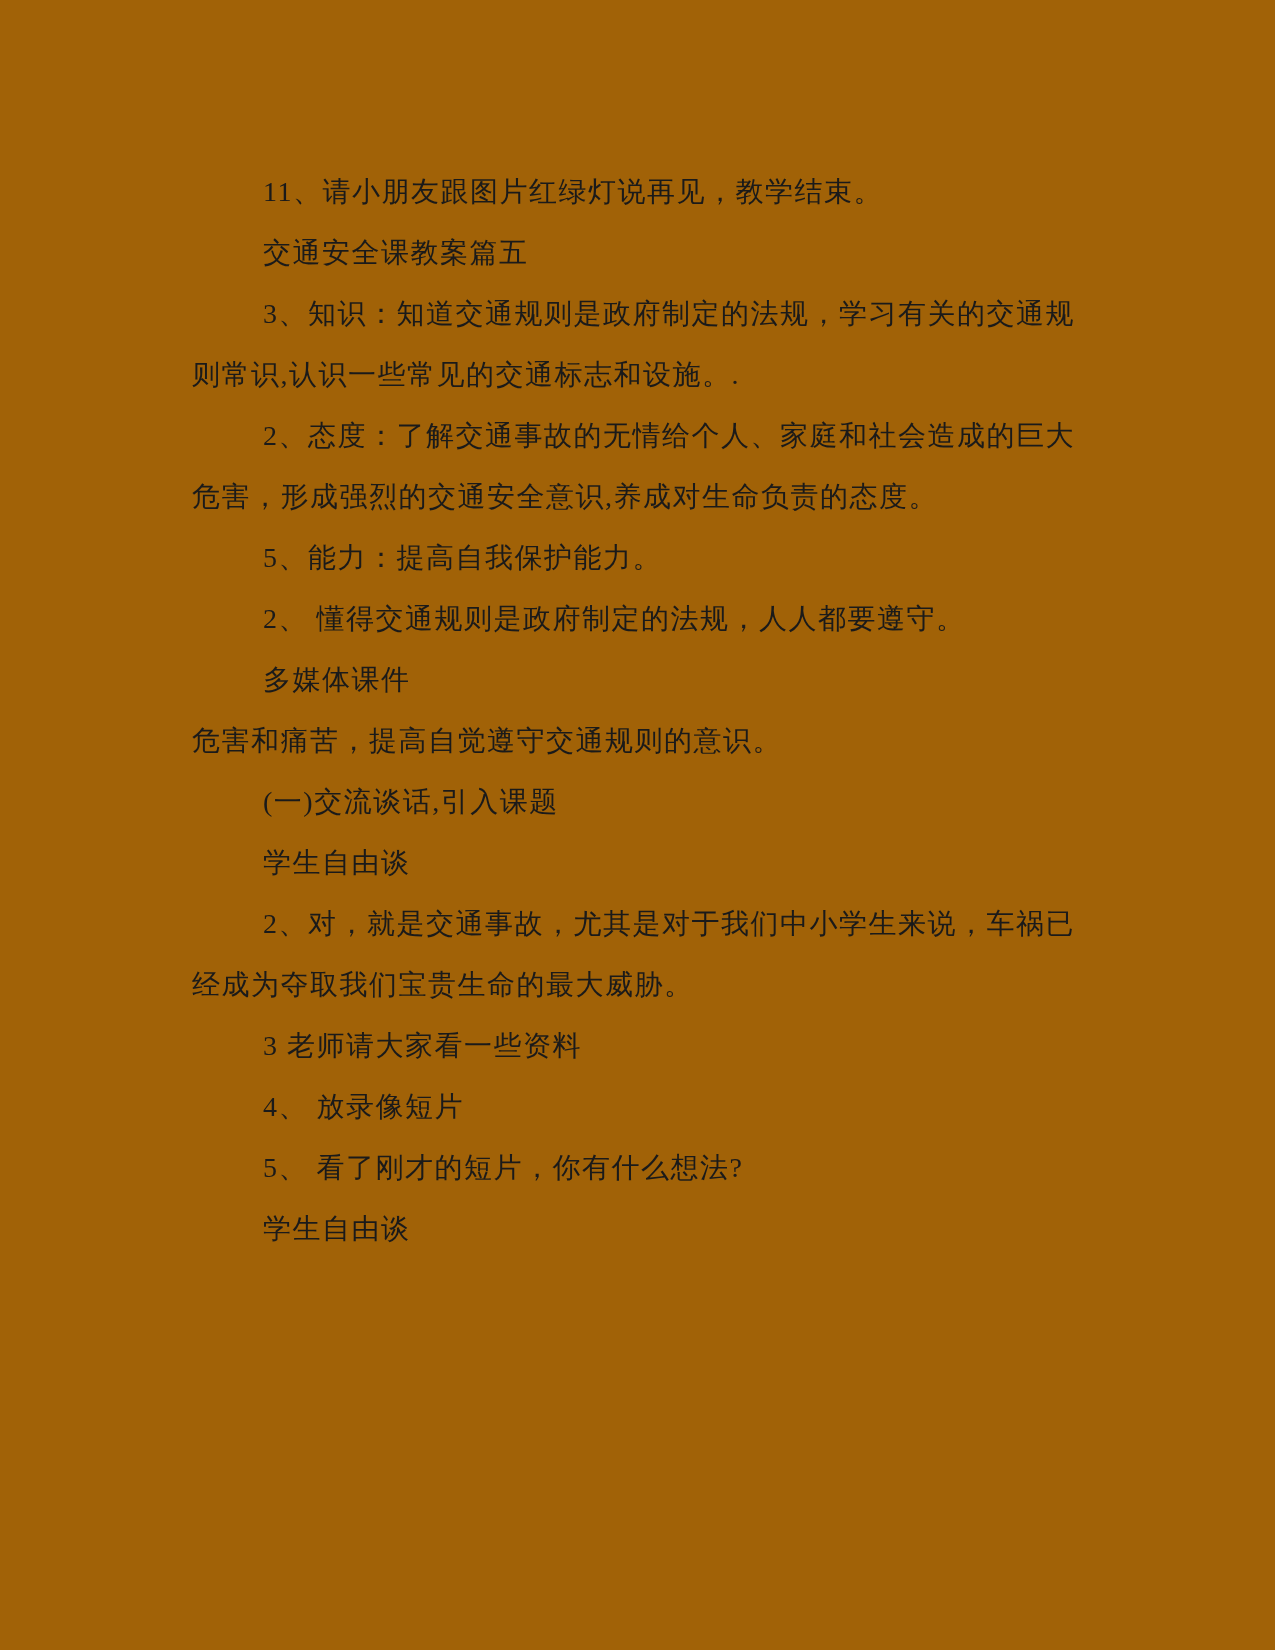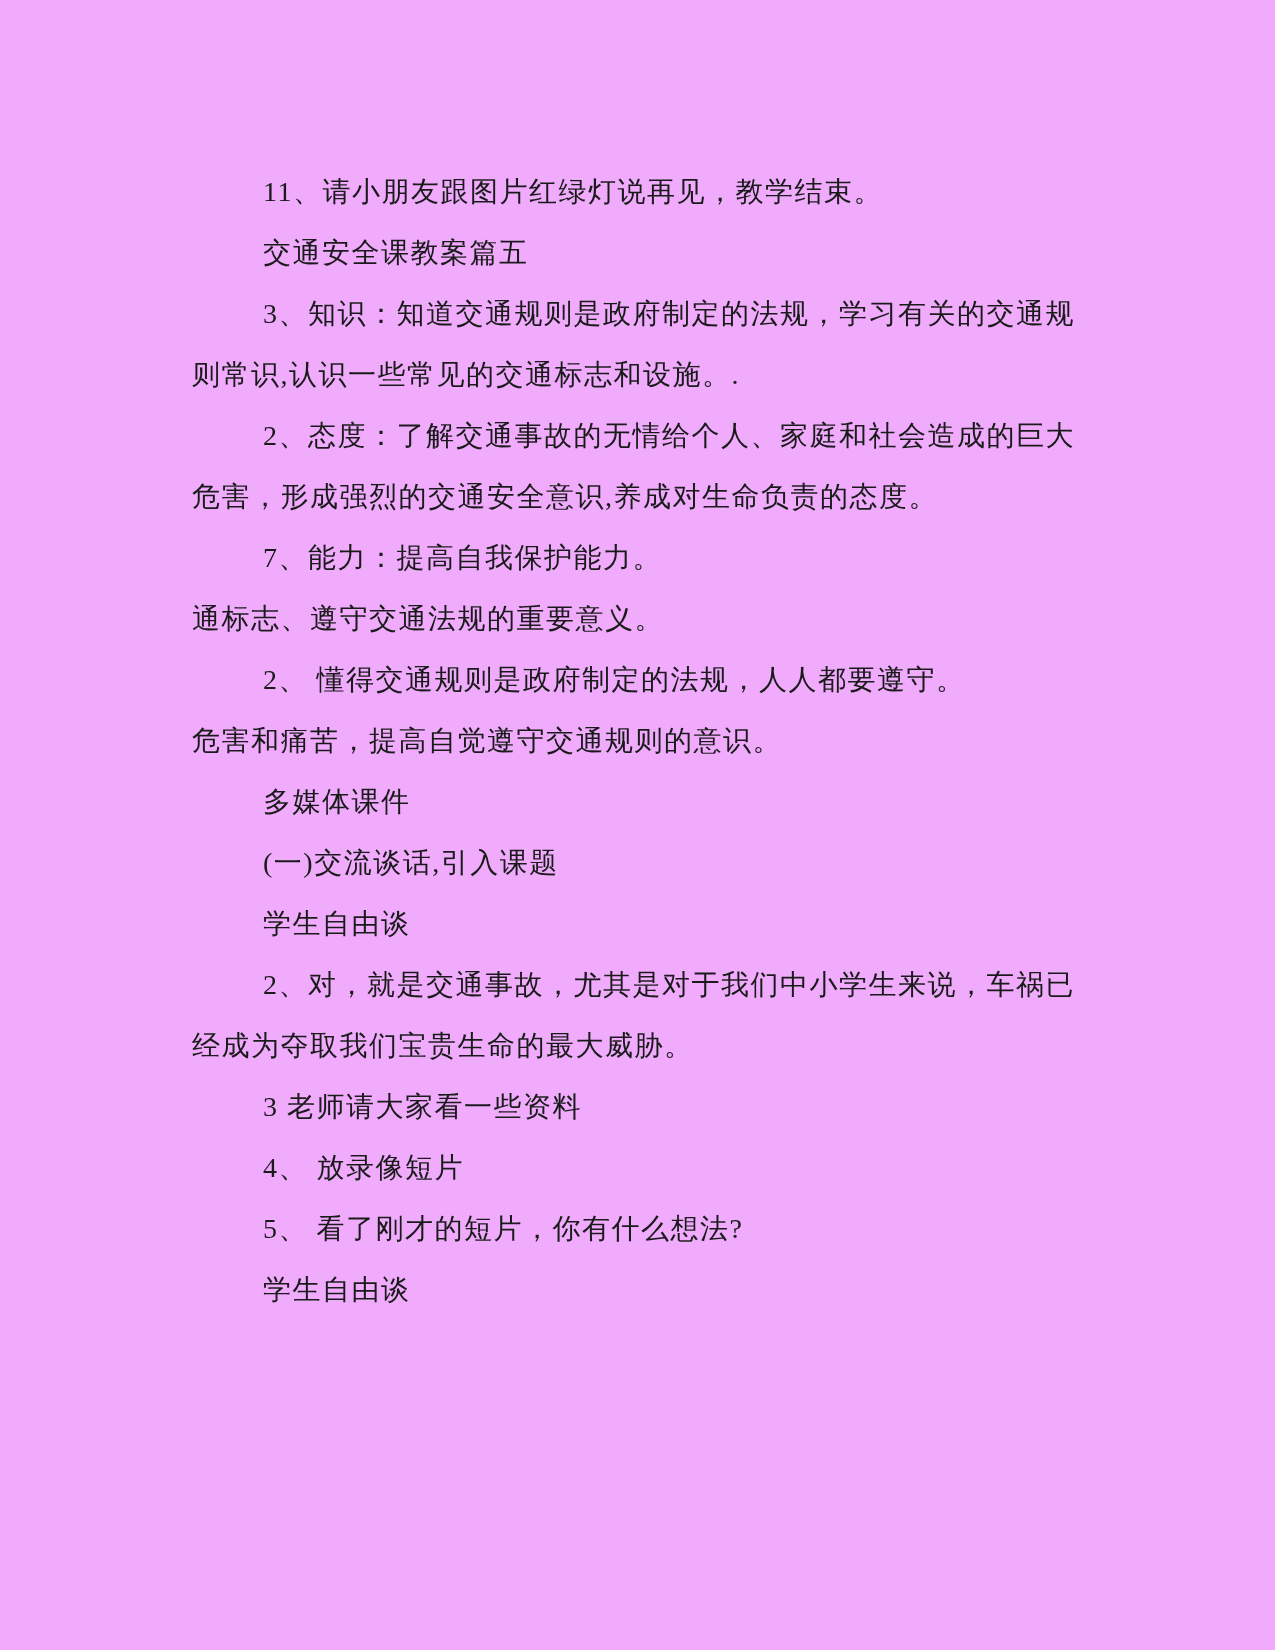--- a/index.html
+++ b/index.html
@@ -4,21 +4,21 @@
   <style>
     html, body {
       margin: 0;
       padding: 0;
       background: #ffffff;
     }
     .page {
       position: relative;
       width: 1275px;
       height: 1650px;
-      background: #f0abfc;
+      background: #a16207;
       overflow: hidden;
     }
     .text-block {
       position: absolute;
       left: 192px;
       top: 161px;
       width: 885px;
     }
     .line {
       height: 61px;
@@ -38,25 +38,24 @@
 <body>
 
 <div class="page">
   <div class="text-block">
     <div class="line ind">11、请小朋友跟图片红绿灯说再见，教学结束。</div>
     <div class="line ind">交通安全课教案篇五</div>
     <div class="line ind">3、知识：知道交通规则是政府制定的法规，学习有关的交通规</div>
     <div class="line">则常识,认识一些常见的交通标志和设施。.</div>
     <div class="line ind">2、态度：了解交通事故的无情给个人、家庭和社会造成的巨大</div>
     <div class="line">危害，形成强烈的交通安全意识,养成对生命负责的态度。</div>
-    <div class="line ind">7、能力：提高自我保护能力。</div>
-    <div class="line">通标志、遵守交通法规的重要意义。</div>
+    <div class="line ind">5、能力：提高自我保护能力。</div>
     <div class="line ind">2、 懂得交通规则是政府制定的法规，人人都要遵守。</div>
+    <div class="line ind">多媒体课件</div>
     <div class="line">危害和痛苦，提高自觉遵守交通规则的意识。</div>
-    <div class="line ind">多媒体课件</div>
     <div class="line ind">(一)交流谈话,引入课题</div>
     <div class="line ind">学生自由谈</div>
     <div class="line ind">2、对，就是交通事故，尤其是对于我们中小学生来说，车祸已</div>
     <div class="line">经成为夺取我们宝贵生命的最大威胁。</div>
     <div class="line ind">3 老师请大家看一些资料</div>
     <div class="line ind">4、 放录像短片</div>
     <div class="line ind">5、 看了刚才的短片，你有什么想法?</div>
     <div class="line ind">学生自由谈</div>
   </div>
 </div>

